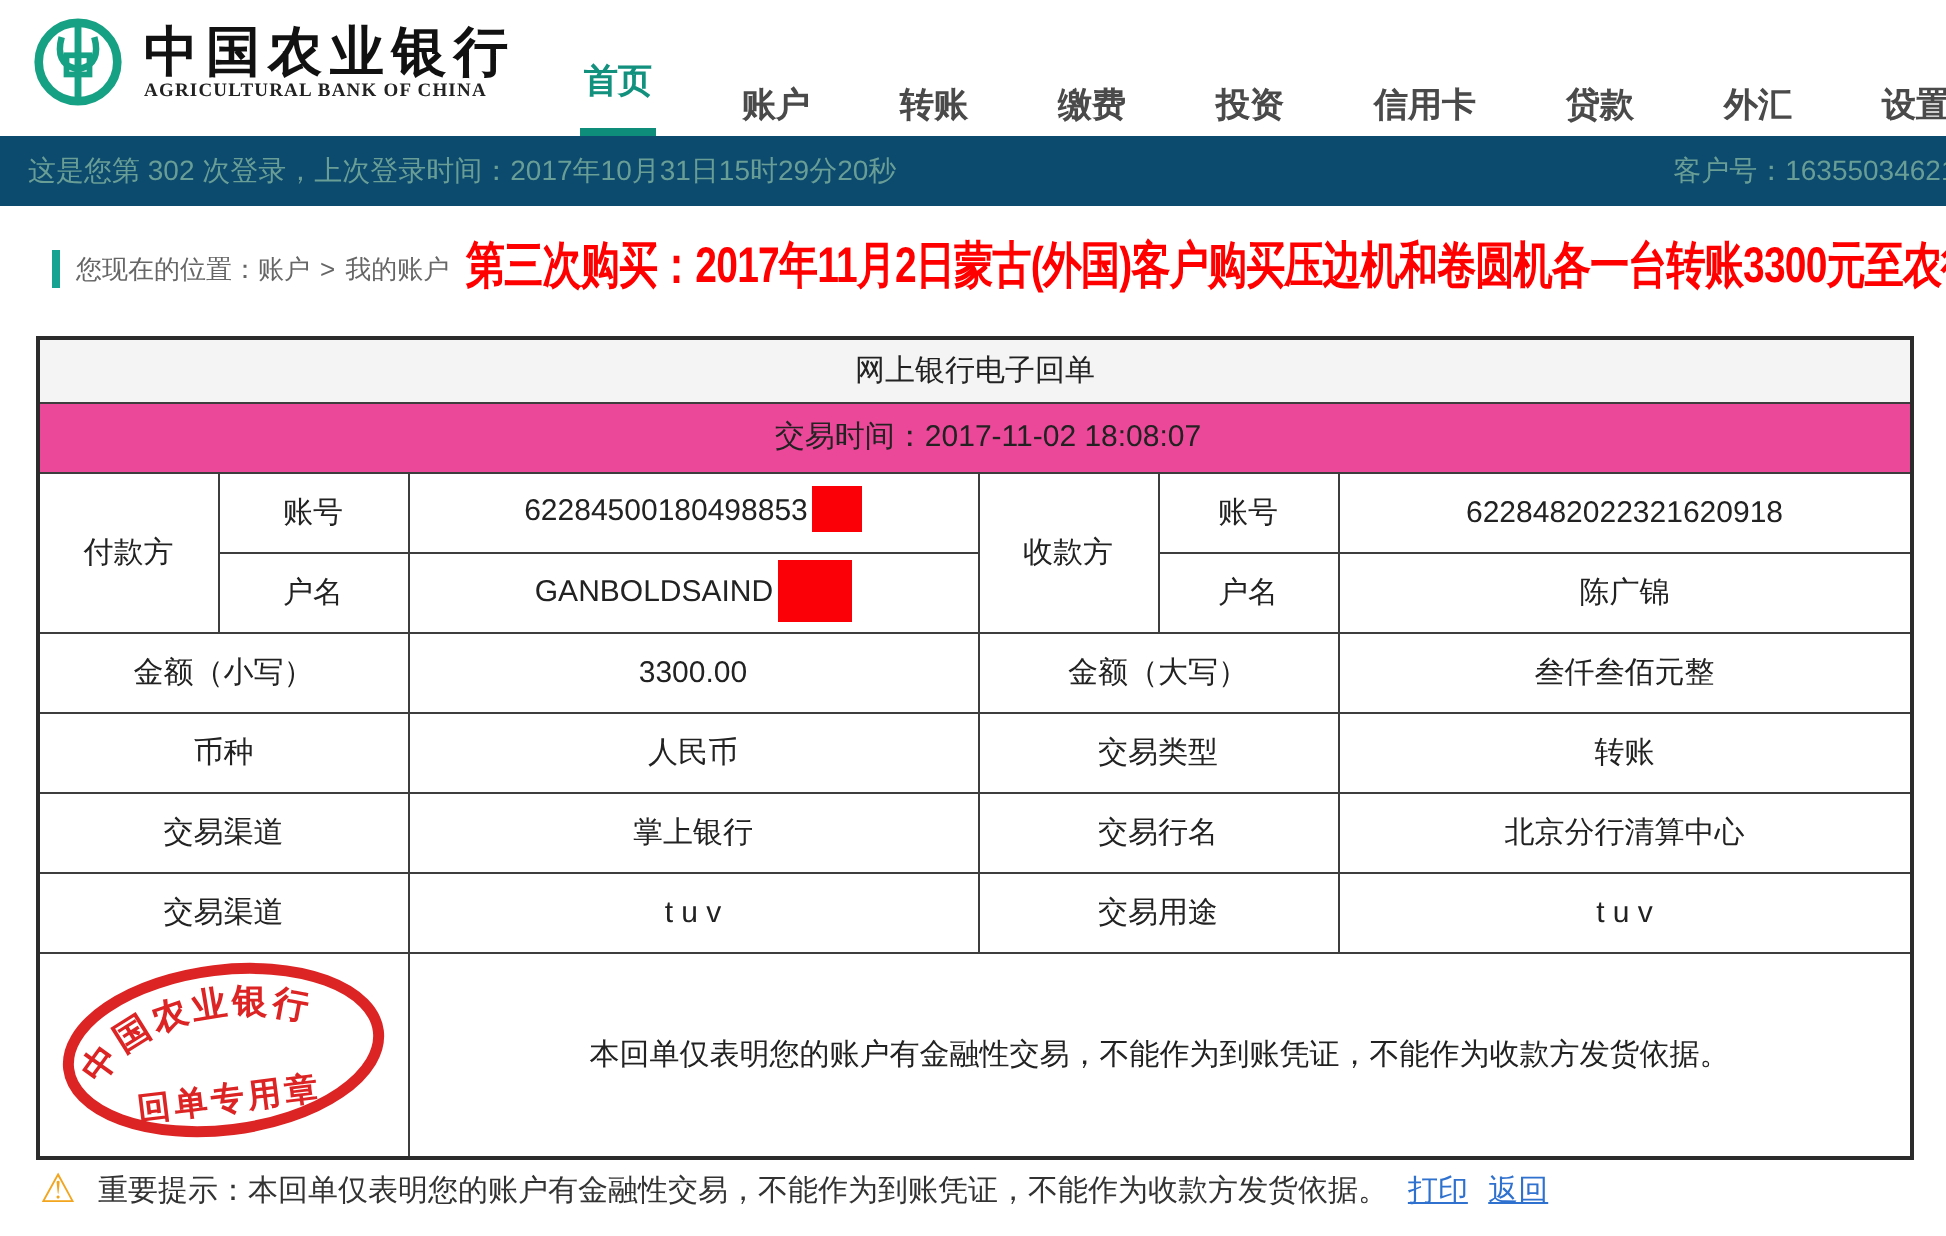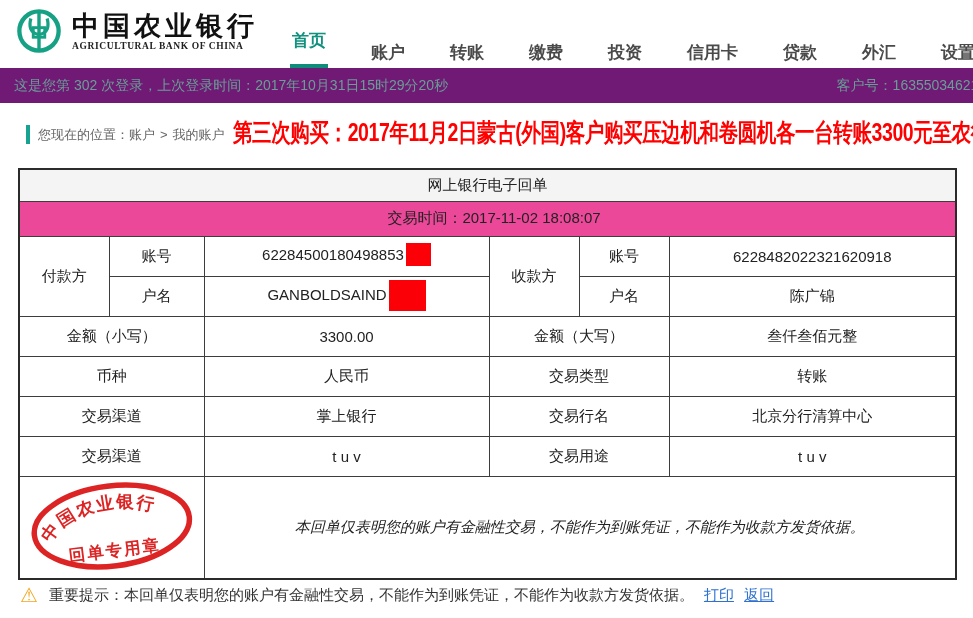--- a/index.html
+++ b/index.html
@@ -13,21 +13,21 @@
   .logo-text { margin-left:10px; }
   .logo-cn { font-size:27px; font-weight:bold; color:#111; letter-spacing:4px; line-height:30px; }
   .logo-en { font-size:9.5px; font-weight:bold; color:#222; letter-spacing:0.6px;
              font-family:"Liberation Serif","DejaVu Serif",serif; }
   .nav { position:absolute; left:290px; top:0; height:68px; display:flex; align-items:flex-end;
          gap:41px; white-space:nowrap; }
   .nav-item { font-size:17px; color:#4a4a4a; padding:0 2px 4px 2px; cursor:pointer;font-weight:bold; }
   .nav-item.active { color:#12917f; border-bottom:4px solid #0e8d7b; padding-bottom:12px; }
 
   
-  .loginbar { position:absolute; left:0; top:68px; width:100%; height:35px; background:#701a75;
+  .loginbar { position:absolute; left:0; top:68px; width:100%; height:35px; background:#0c4a6e;
               display:flex; align-items:center; font-size:14px; color:#699e96; }
   .loginbar .left { margin-left:14px; }
   .loginbar .ip { margin-left:22px; }
   .loginbar .customer { position:absolute; right:-12px; white-space:nowrap; }
 
   
   .crumb-row { position:absolute; left:0; top:103px; width:100%; height:60px; }
   .crumb { position:absolute; left:26px; top:22px; display:flex; align-items:center; font-size:13px; color:#666; }
   .crumb-bar { width:4px; height:19px; background:#17a392; margin-right:8px; }
   .crumb a, .crumb .seg { color:#666; text-decoration:none; cursor:pointer; }
@@ -37,21 +37,21 @@
                 transform:scaleX(0.78); transform-origin:left center; }
 
   
   table.receipt { position:absolute; left:18px; top:168px; width:937px; border-collapse:collapse;
                   table-layout:fixed; font-size:15px; color:#222; border:2px solid #2b2b2b; }
   table.receipt td { border:1px solid #3d3d3d; text-align:center; vertical-align:middle; }
   td.title-cell { background:#f4f4f4; height:32px; font-size:15px;margin-top:30px; }
   td.time-cell { height:35px; text-align:left; padding-left:13px; background:#ec4899; }
   tr.r40 td { height:40px; }
   td.stamp-cell { height:103px; }
-  td.note-cell { text-align:center;font-style:italic; }
+  td.note-cell { text-align:center; }
   .redact { display:inline-block; background:#fb0006; vertical-align:middle; margin-left:2px; }
   .redact.acct { width:25px; height:23px; margin-bottom:3px; }
   .redact.name { width:37px; height:31px; margin-bottom:2px; }
   .stamp-wrap { display:inline-block; transform:rotate(-7deg); }
 
   
   .footer { position:absolute; left:20px; top:585px; display:flex; align-items:center; font-size:15px; color:#333; }
   .warn-icon { color:#f2a51e; font-size:20px; margin-right:11px; line-height:20px; }
   .footer .links { margin-left:10px; }
   .footer a { color:#2f71cf; text-decoration:underline; cursor:pointer; margin-right:6px; }

